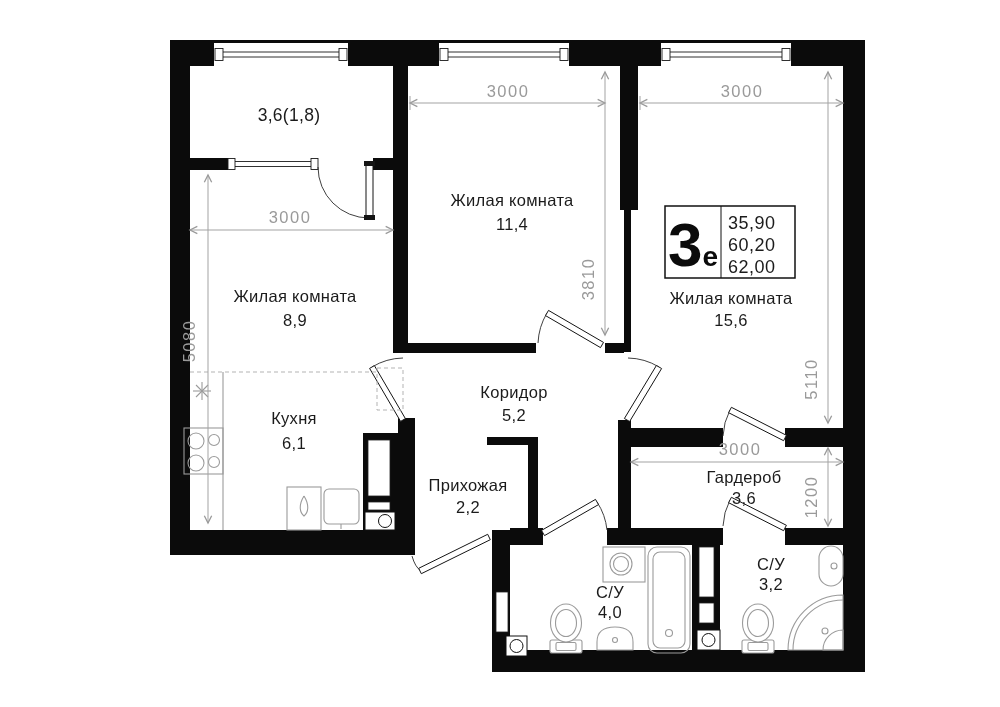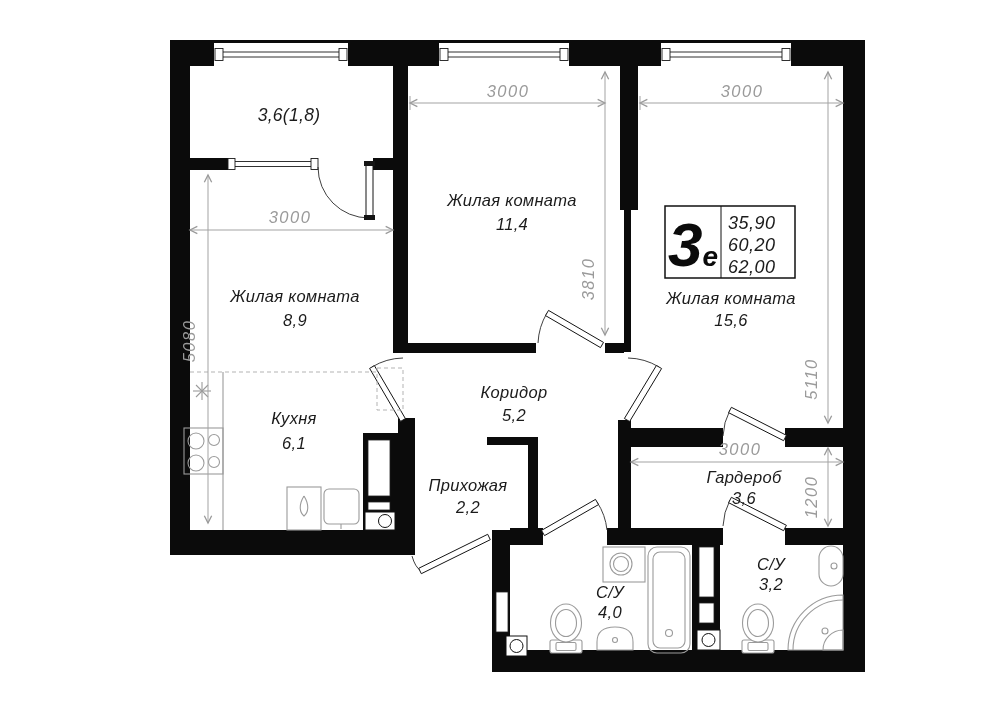--- a/index.html
+++ b/index.html
@@ -1,16 +1,16 @@
 <!DOCTYPE html>
 <html><head>
 <meta charset="utf-8">
 <style>
   html,body{margin:0;padding:0;background:#ffffff;}
-  .stage{width:1000px;height:707px;position:relative;background:#c4b5fd;overflow:hidden;font-style:italic;}
+  .stage{width:1000px;height:707px;position:relative;background:#c4b5fd;overflow:hidden;}
   svg{display:block;}
   text{font-family:"Liberation Sans","DejaVu Sans",sans-serif;}
   .room-name{fill:#1b1b1b;font-size:16.5px;letter-spacing:.3px;text-anchor:middle;}
   .room-area{fill:#1b1b1b;font-size:16.5px;letter-spacing:.3px;text-anchor:middle;}
   .dim-text{fill:#9a9a9a;font-size:16.5px;letter-spacing:1.5px;text-anchor:middle;}
   .dim-line{stroke:#a3a3a3;stroke-width:1;fill:none;}
   .wall{fill:#0b0b0b;stroke:none;}
   .fixture{stroke:#9b9b9b;stroke-width:1.1;fill:none;}
   .leaf{fill:#ffffff;stroke:#141414;stroke-width:1;}
   .arc{fill:none;stroke:#2a2a2a;stroke-width:.9;}

